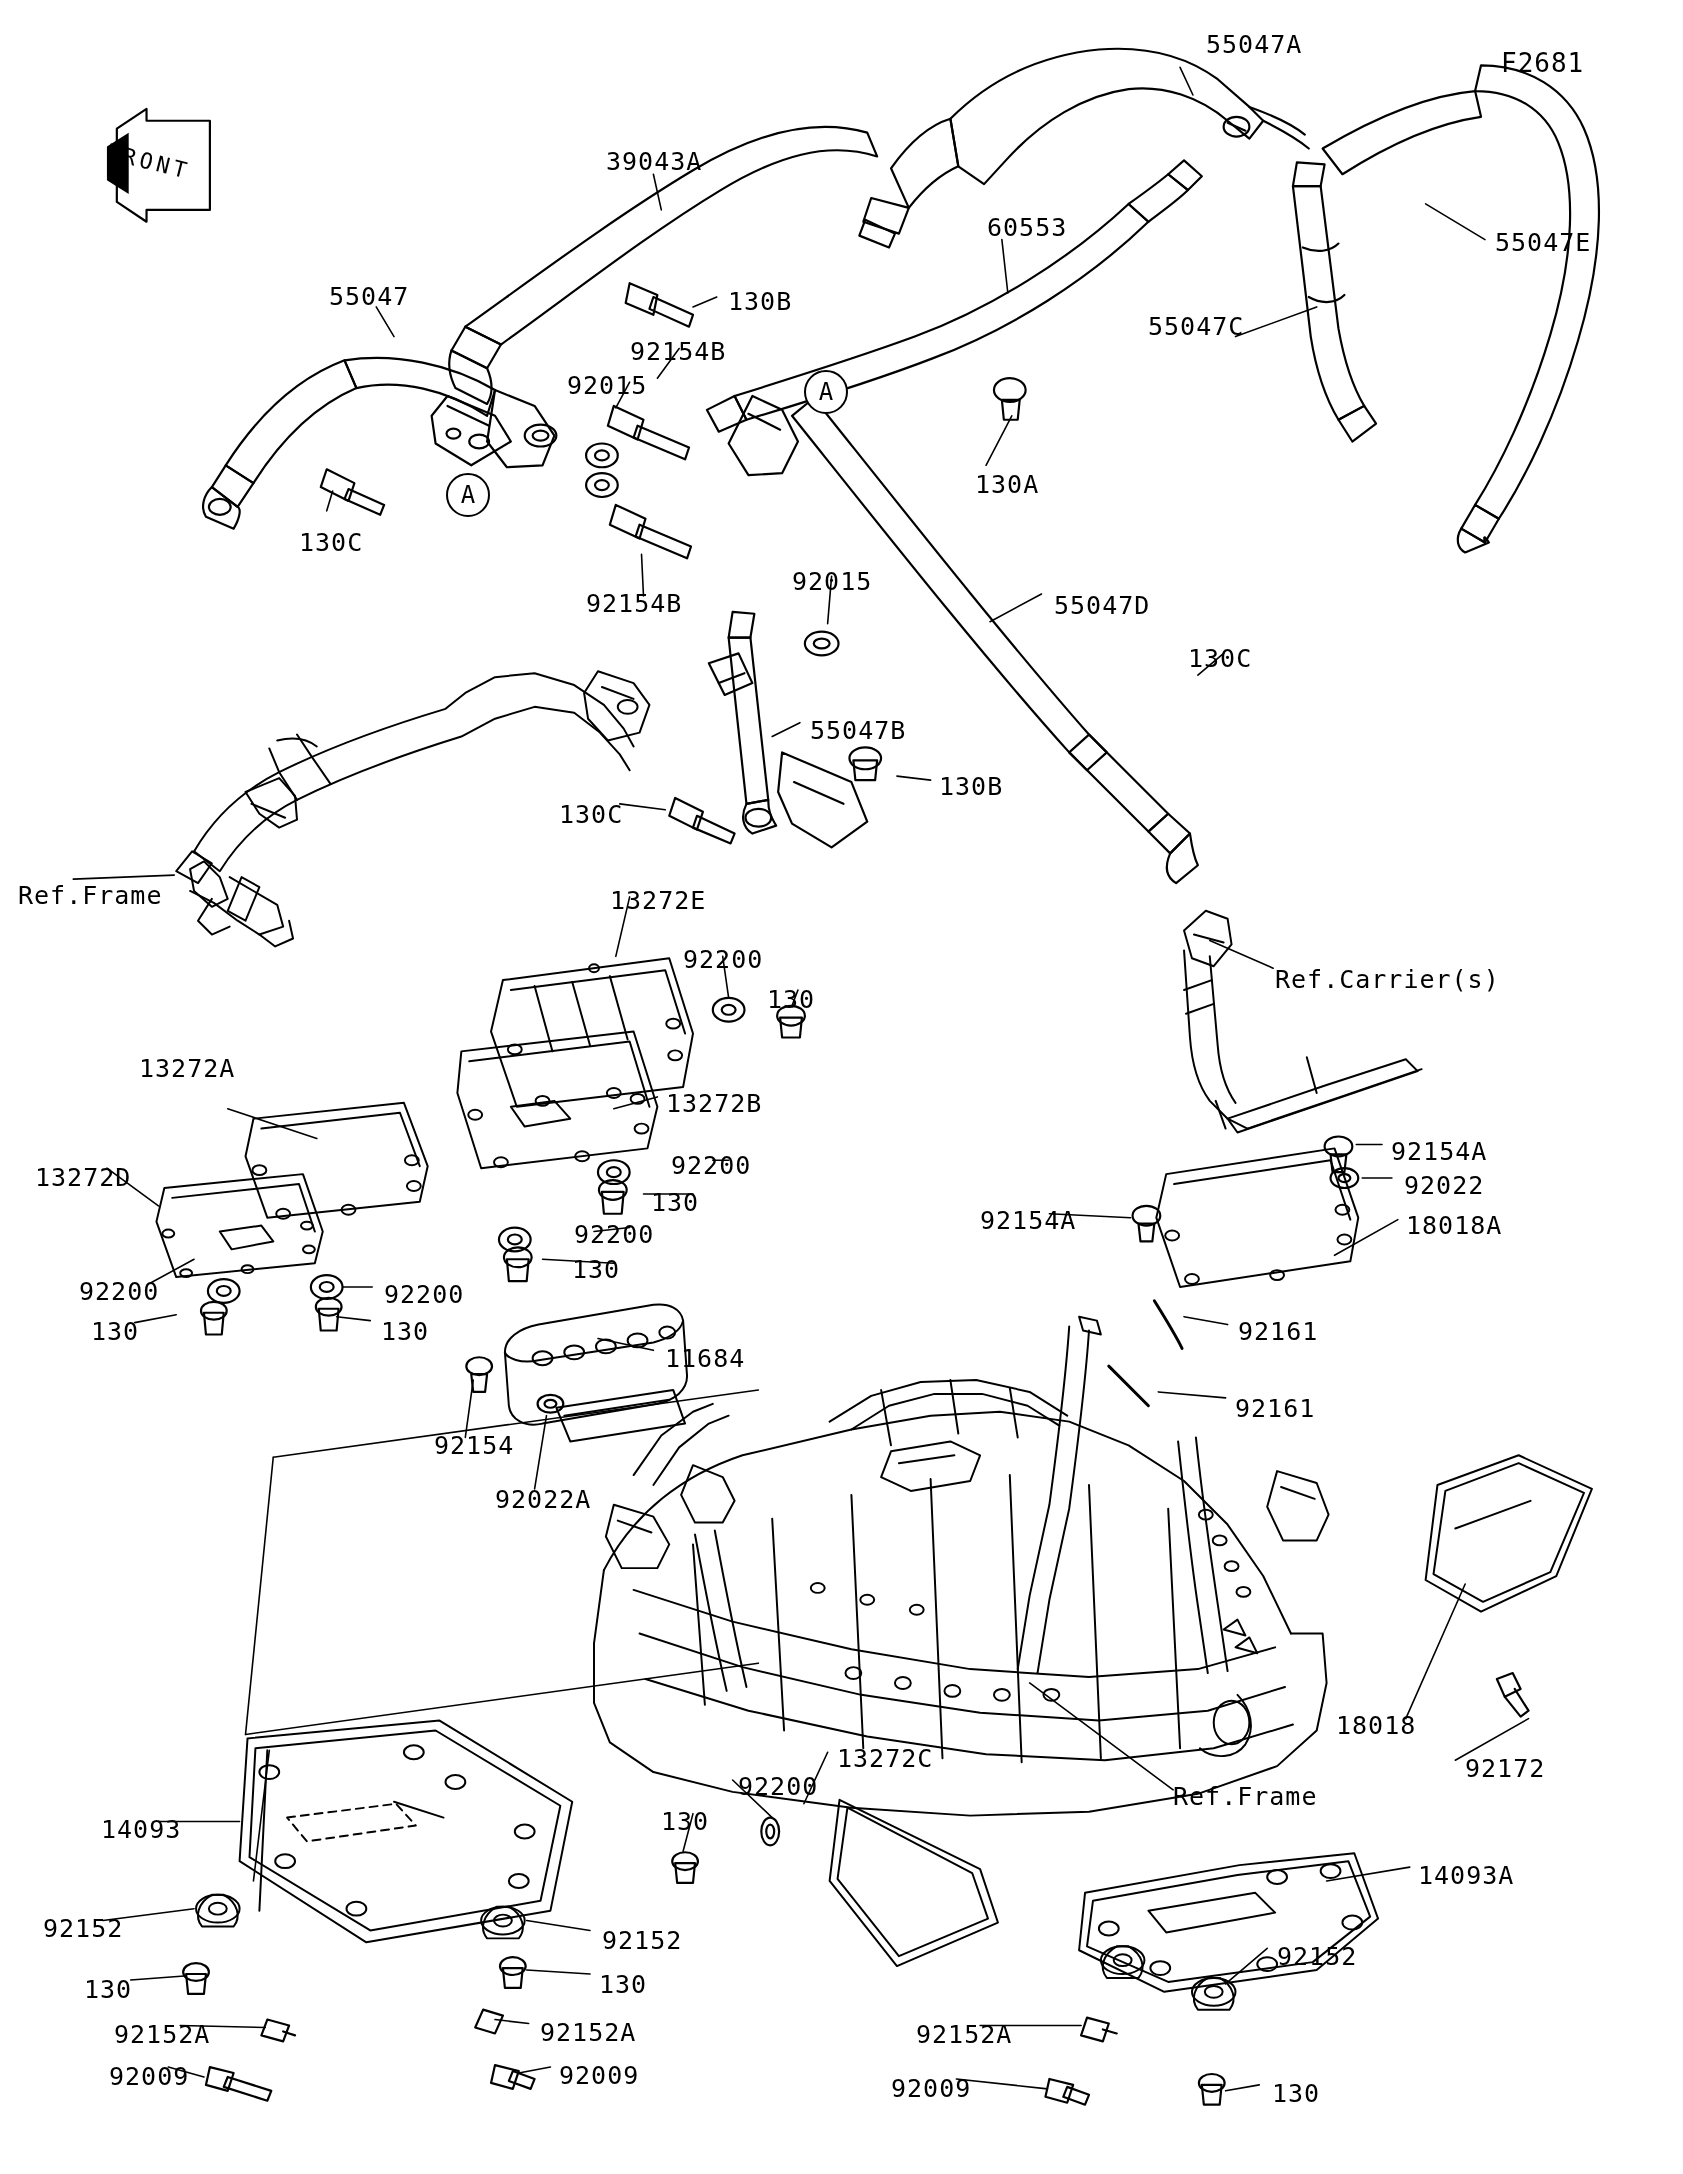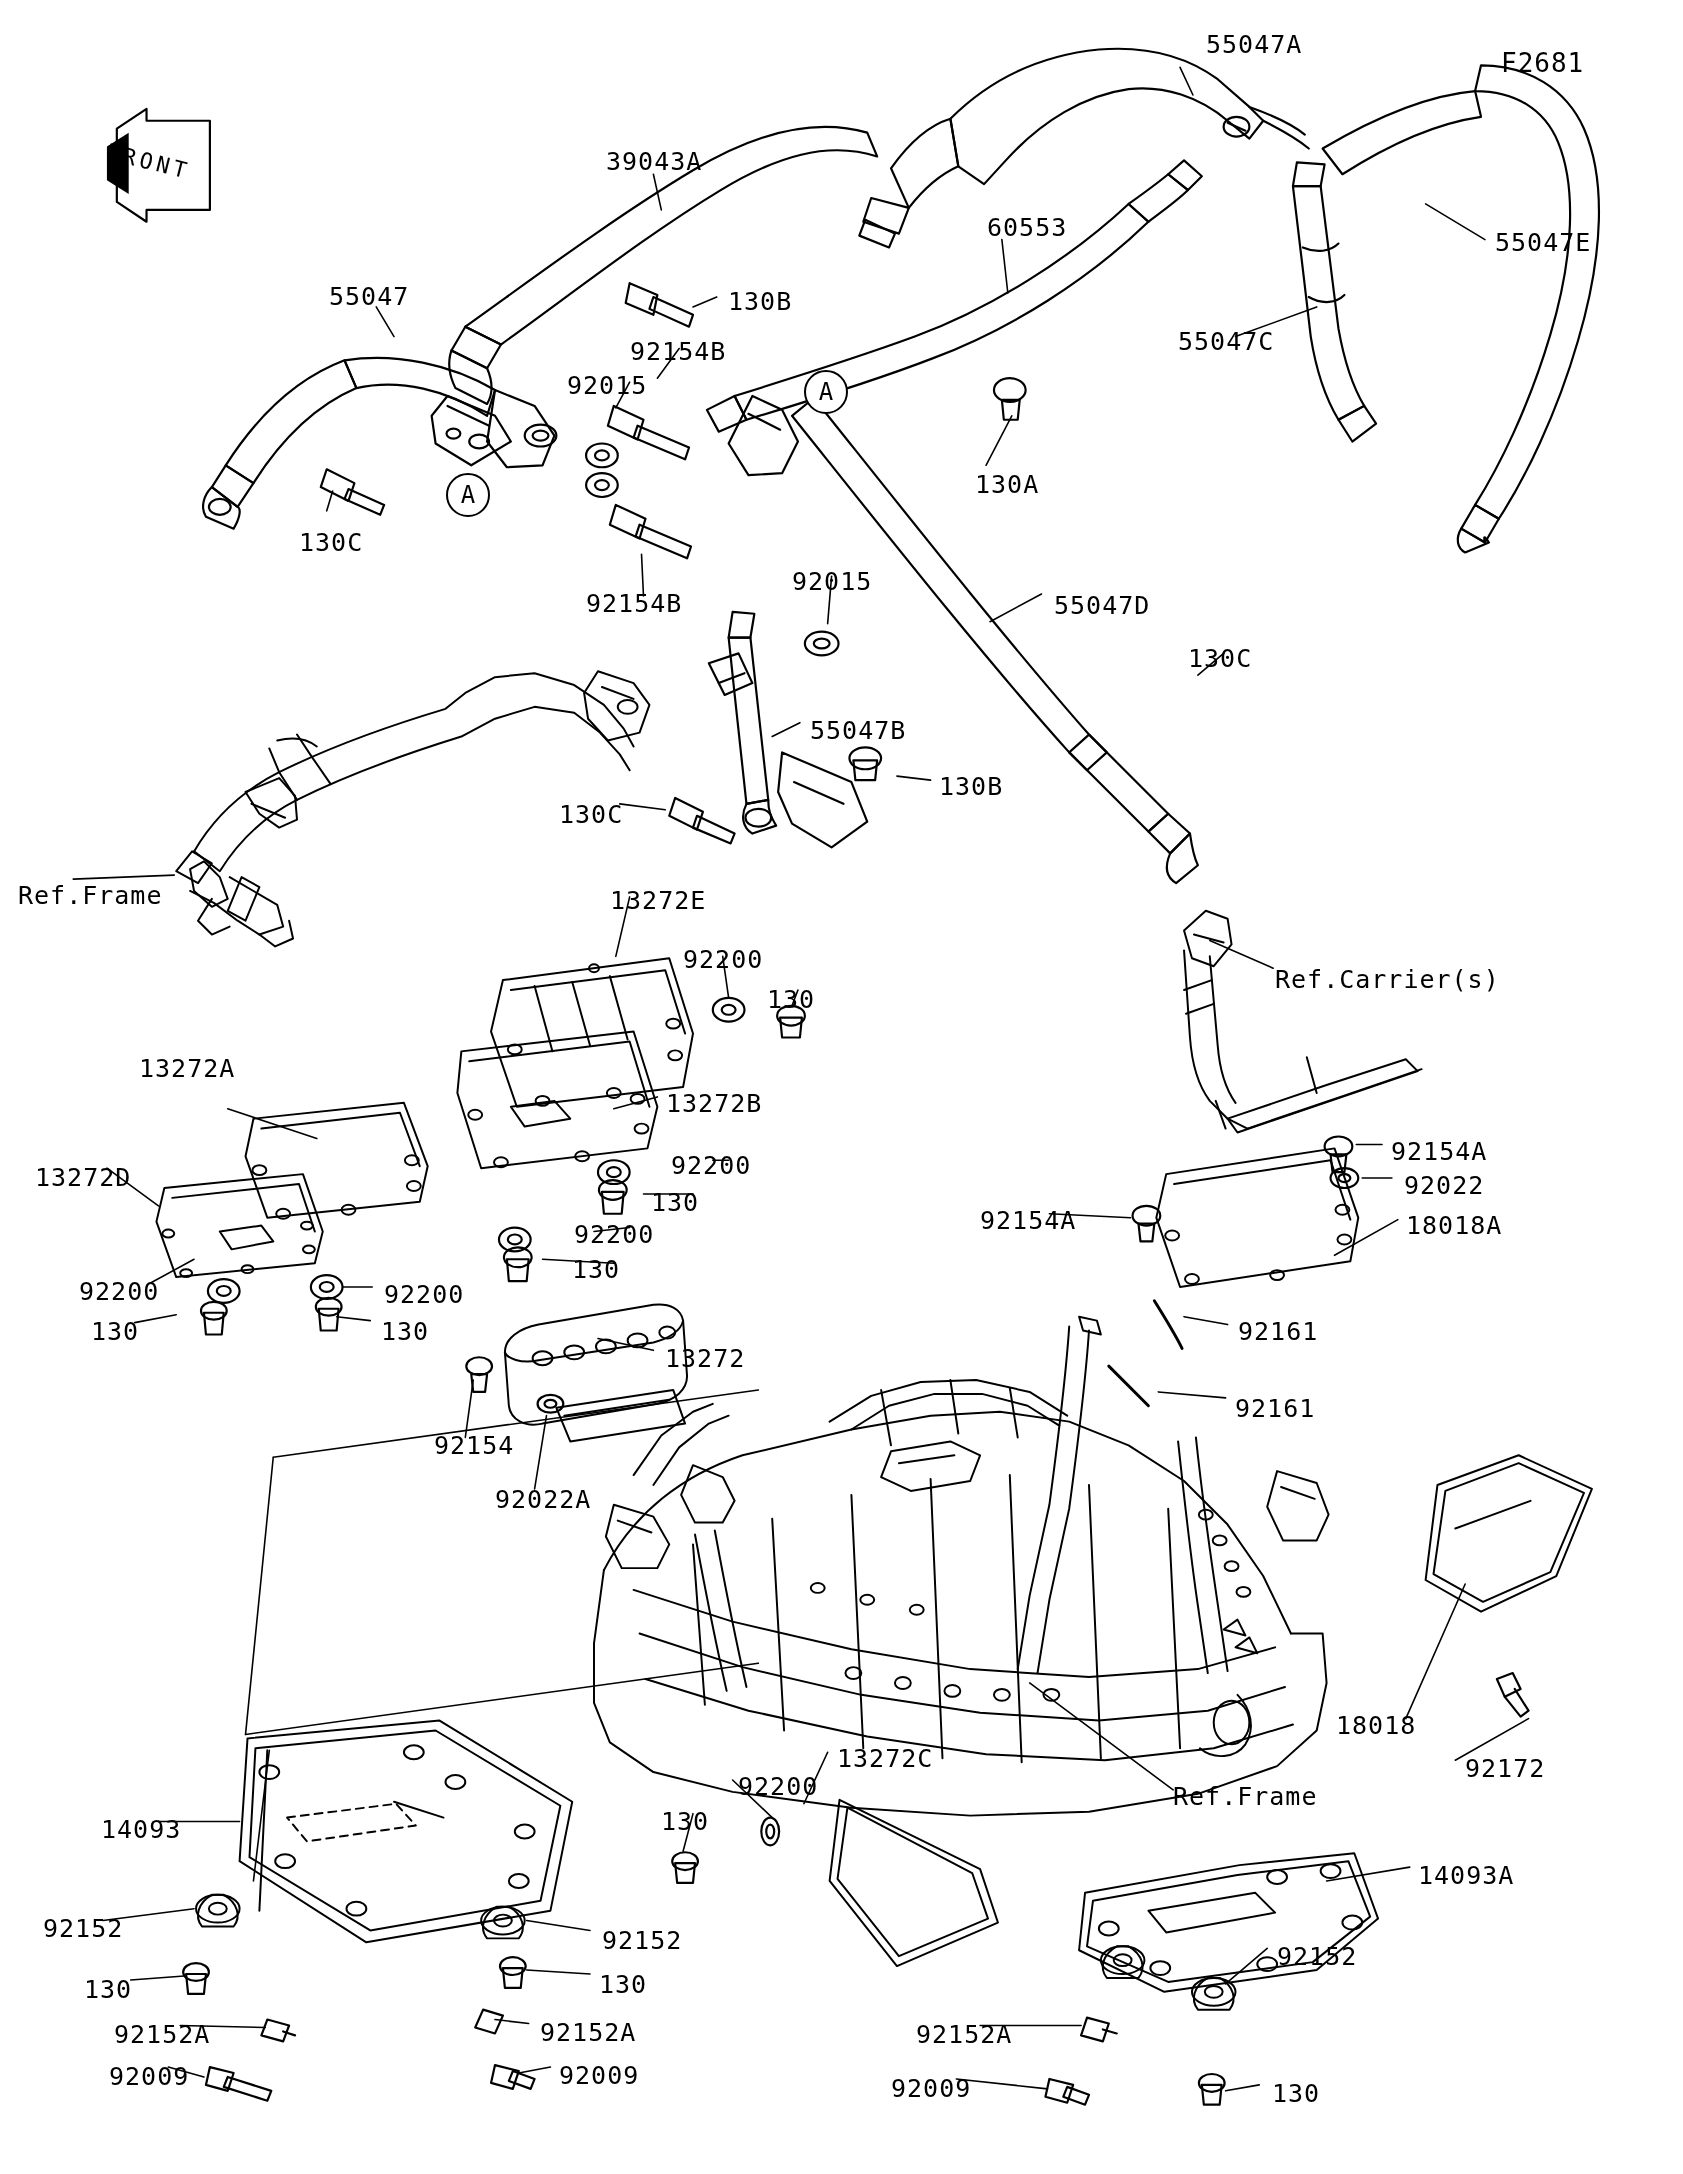--- a/index.html
+++ b/index.html
@@ -563,21 +563,21 @@
 
   <div class="label" style="left:18px; top:881px;">Ref.Frame</div>
   <div class="label" style="left:1275px; top:965px;">Ref.Carrier(s)</div>
   <div class="label" style="left:1173px; top:1782px;">Ref.Frame</div>
 
   <div class="label" style="left:1206px; top:30px;">55047A</div>
   <div class="label" style="left:606px; top:147px;">39043A</div>
   <div class="label" style="left:987px; top:213px;">60553</div>
   <div class="label" style="left:1495px; top:228px;">55047E</div>
   <div class="label" style="left:329px; top:282px;">55047</div>
-  <div class="label" style="left:1148px; top:327px;margin-left:30px;">55047C</div>
+  <div class="label" style="left:1148px; top:312px;">55047C</div>
   <div class="label" style="left:630px; top:337px;">92154B</div>
   <div class="label" style="left:567px; top:371px;">92015</div>
   <div class="label" style="left:728px; top:287px;">130B</div>
   <div class="label" style="left:975px; top:470px;">130A</div>
   <div class="label" style="left:299px; top:528px;">130C</div>
   <div class="label" style="left:586px; top:589px;">92154B</div>
   <div class="label" style="left:792px; top:567px;">92015</div>
   <div class="label" style="left:1054px; top:591px;">55047D</div>
   <div class="label" style="left:1188px; top:644px;">130C</div>
   <div class="label" style="left:810px; top:716px;">55047B</div>
@@ -594,21 +594,21 @@
   <div class="label" style="left:574px; top:1220px;">92200</div>
   <div class="label" style="left:572px; top:1255px;">130</div>
   <div class="label" style="left:79px; top:1277px;">92200</div>
   <div class="label" style="left:384px; top:1280px;">92200</div>
   <div class="label" style="left:91px; top:1317px;">130</div>
   <div class="label" style="left:381px; top:1317px;">130</div>
   <div class="label" style="left:1391px; top:1137px;">92154A</div>
   <div class="label" style="left:1404px; top:1171px;">92022</div>
   <div class="label" style="left:980px; top:1206px;">92154A</div>
   <div class="label" style="left:1406px; top:1211px;">18018A</div>
-  <div class="label" style="left:665px; top:1344px;">13272</div>
+  <div class="label" style="left:665px; top:1344px;">11684</div>
   <div class="label" style="left:1238px; top:1317px;">92161</div>
   <div class="label" style="left:1235px; top:1394px;">92161</div>
   <div class="label" style="left:434px; top:1431px;">92154</div>
   <div class="label" style="left:495px; top:1485px;">92022A</div>
   <div class="label" style="left:1336px; top:1711px;">18018</div>
   <div class="label" style="left:1465px; top:1754px;">92172</div>
   <div class="label" style="left:101px; top:1815px;">14093</div>
   <div class="label" style="left:738px; top:1772px;">92200</div>
   <div class="label" style="left:661px; top:1807px;">130</div>
   <div class="label" style="left:837px; top:1744px;">13272C</div>

